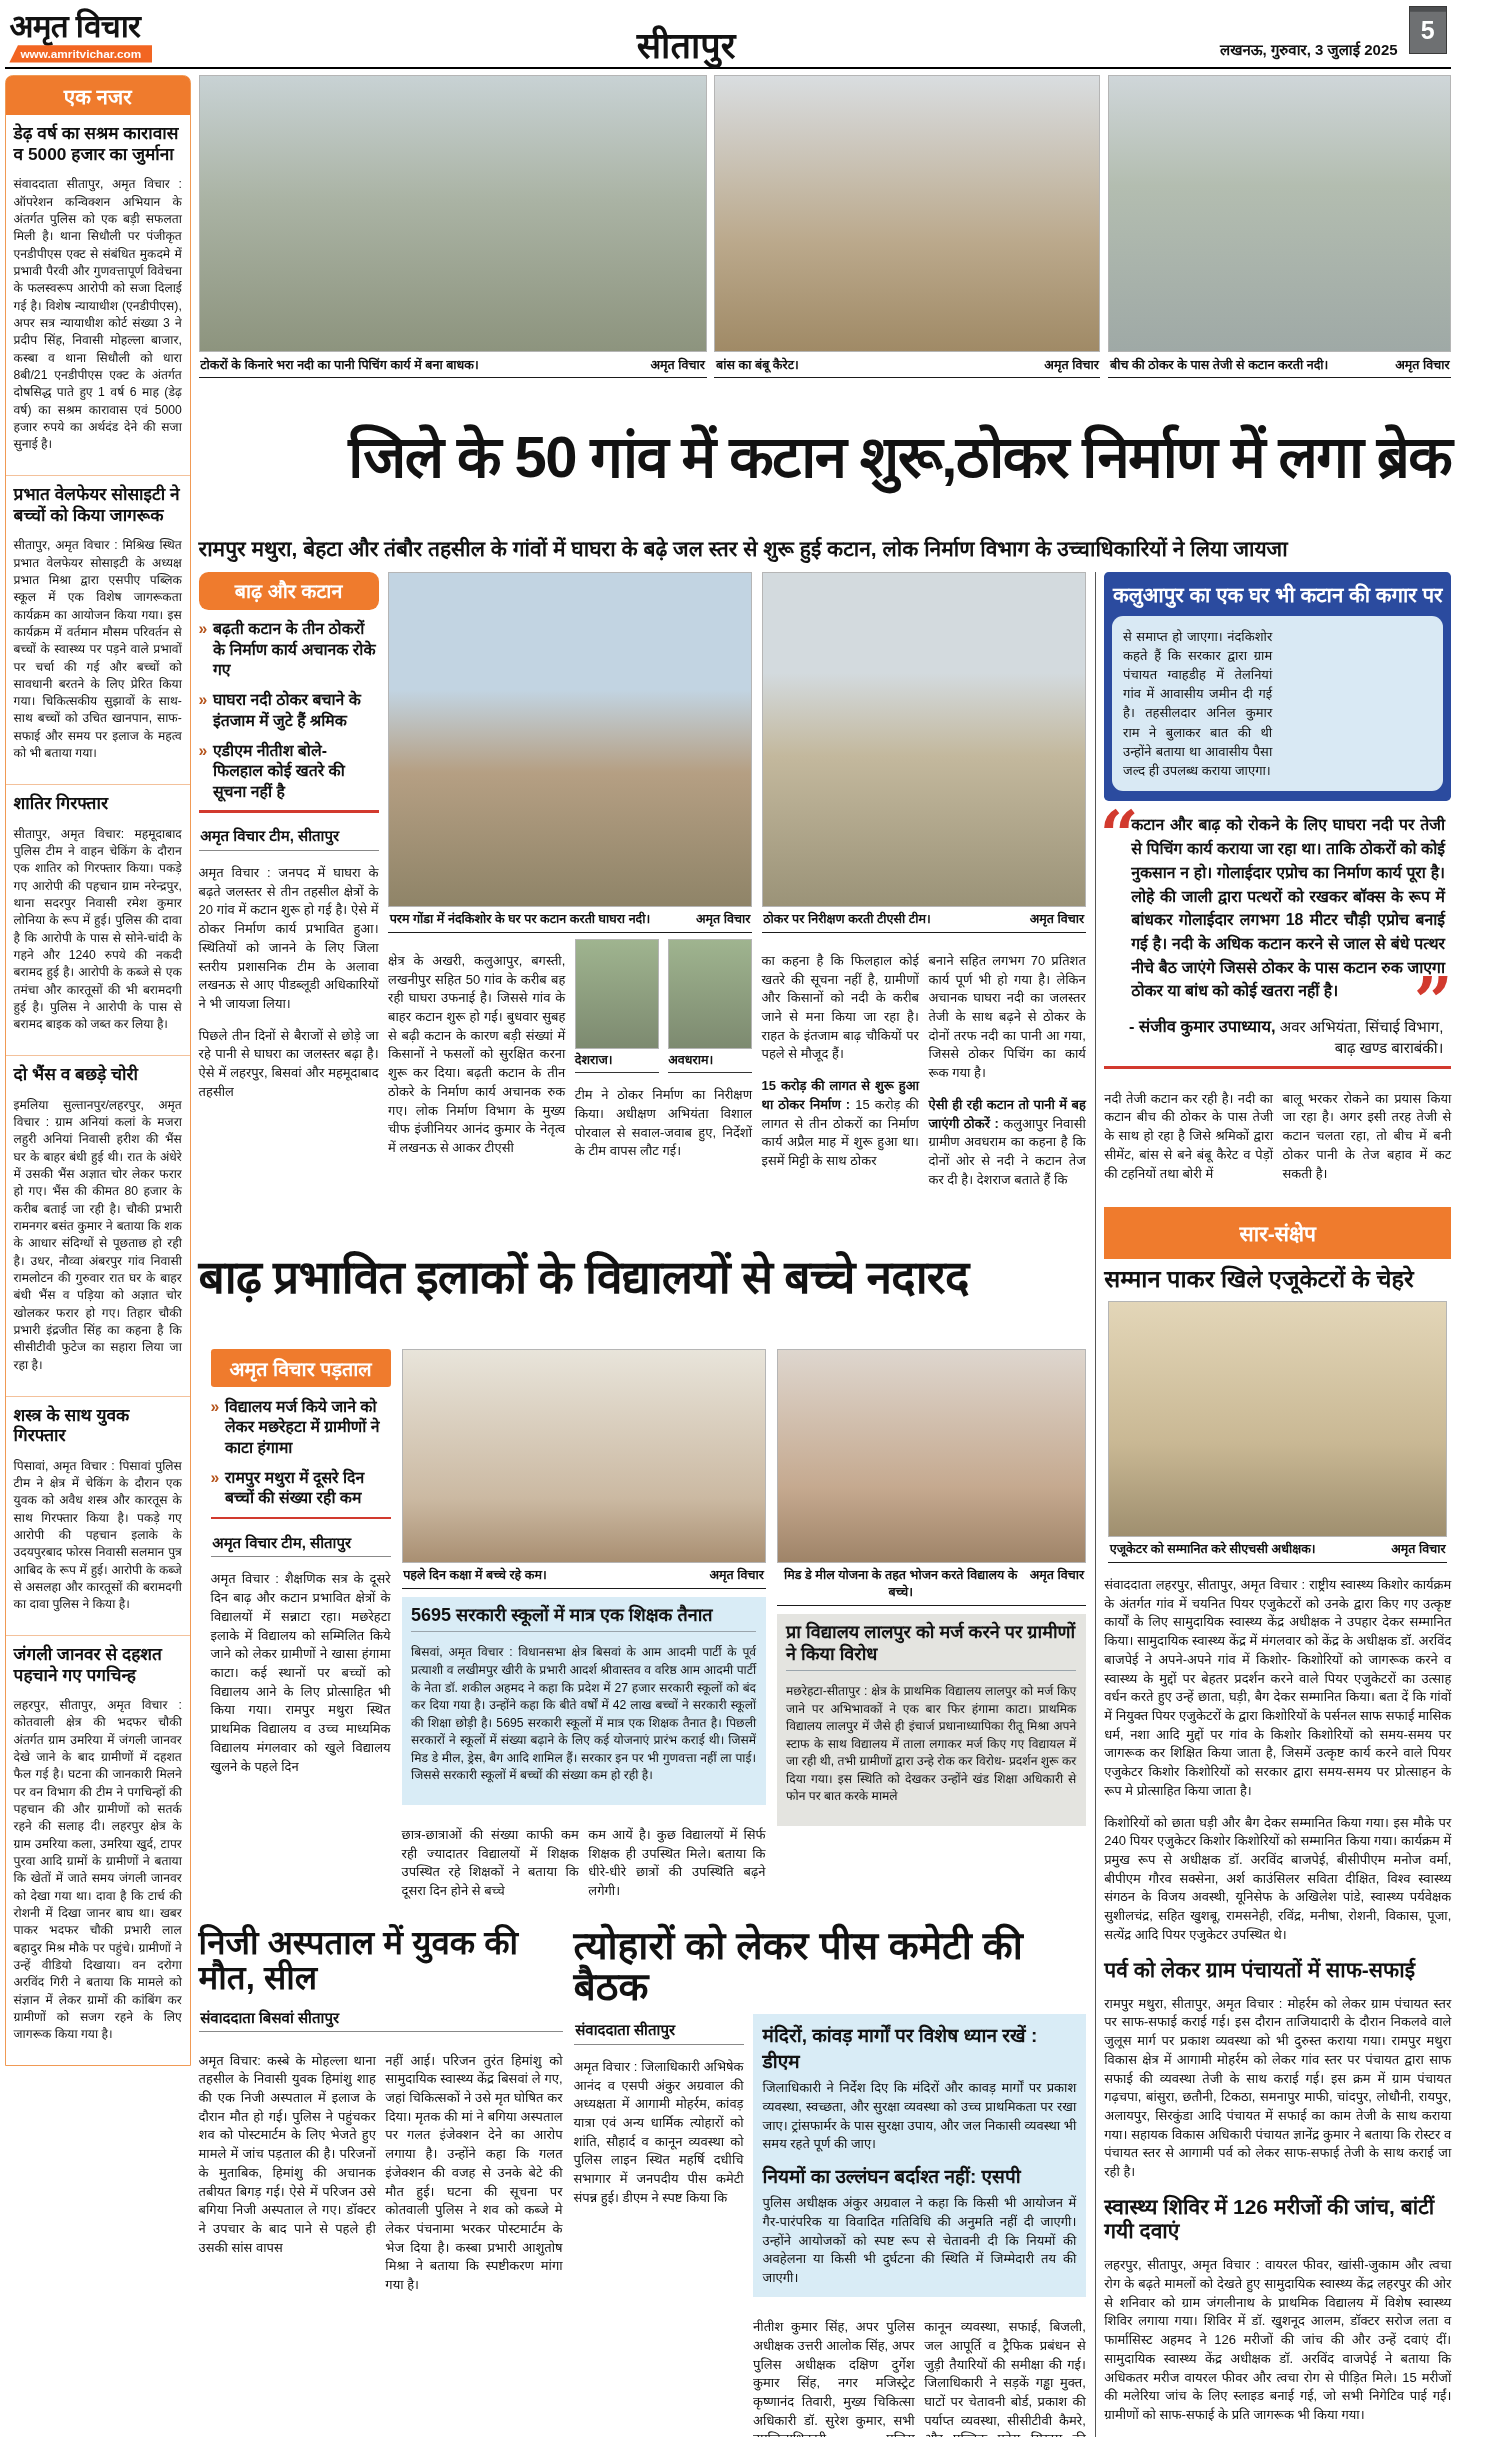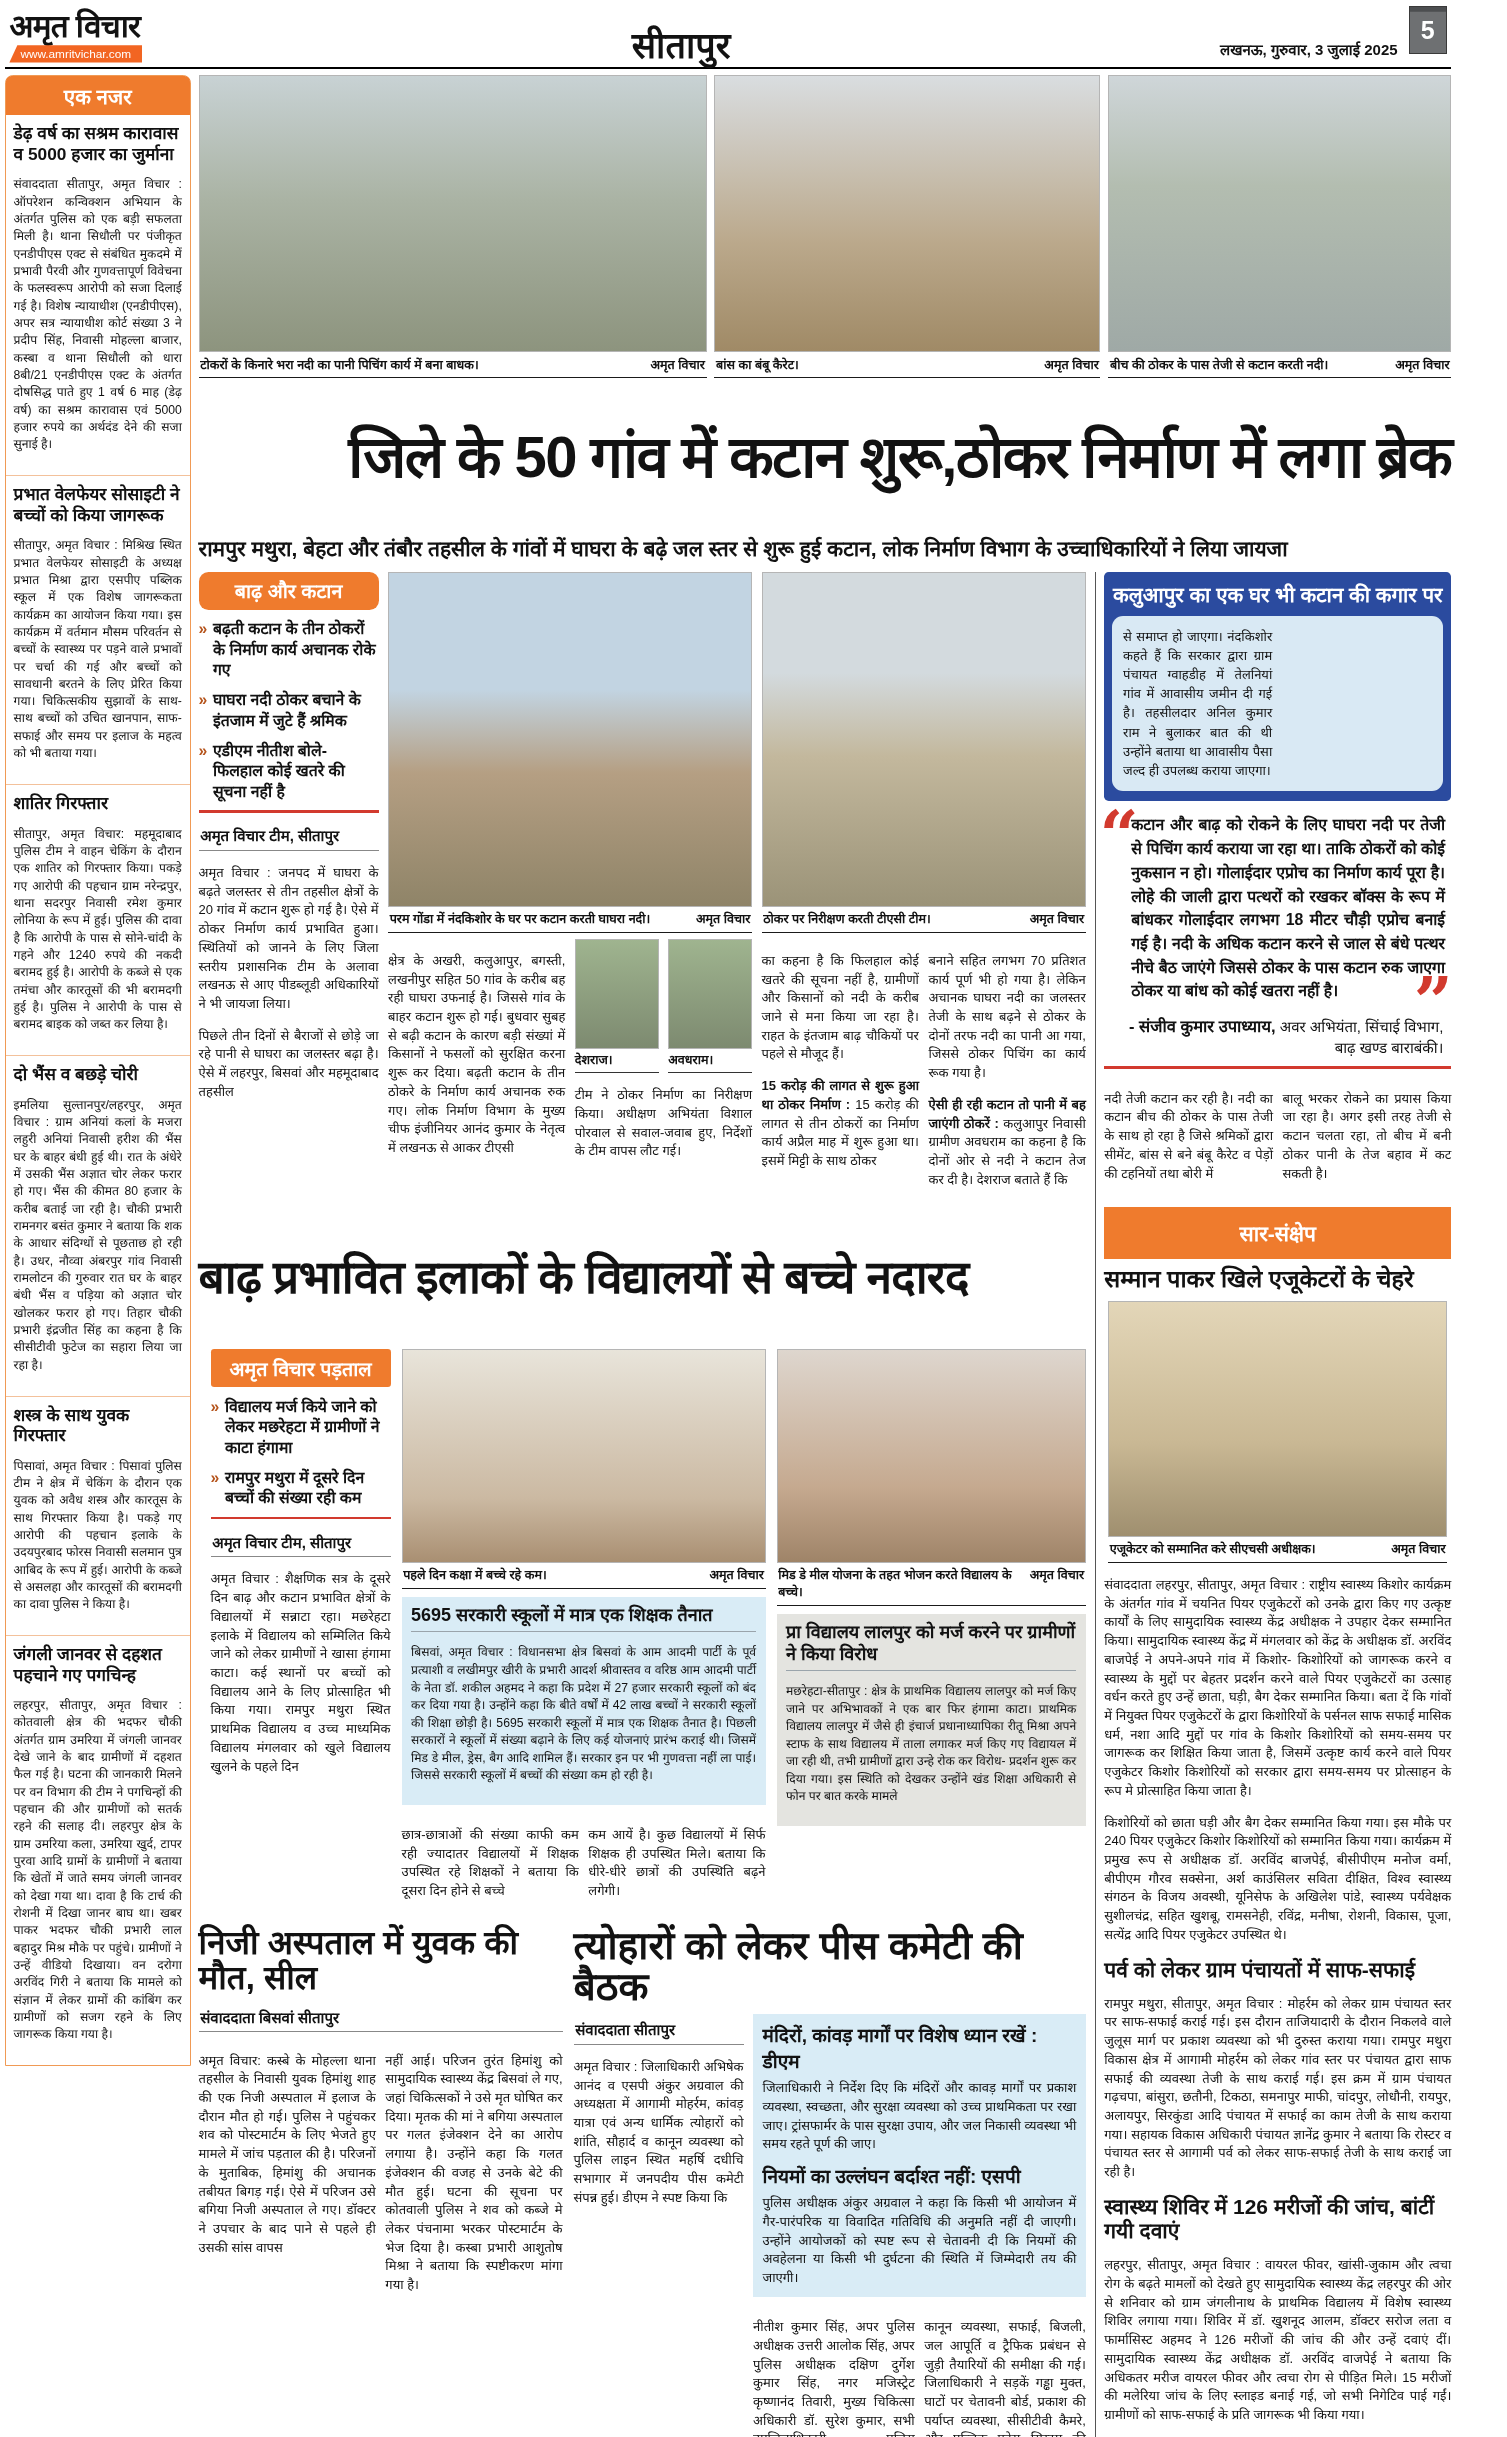--- a/index.html
+++ b/index.html
@@ -4,34 +4,34 @@
 <style>
   html,body{margin:0;padding:0;background:#fff;color:#121212;
     font-family:"Liberation Sans","DejaVu Sans",sans-serif;}
   .page{width:1456px;box-sizing:border-box;padding:3.2px 4.7px 0;}
 
   
   .hdr{display:flex;justify-content:space-between;align-items:stretch;
     border-bottom:2.4px solid #000;padding:3.2px 4.7px 4.7px;height:66px;box-sizing:border-box;}
   .logo-blk{display:flex;flex-direction:column;justify-content:flex-end;}
   .logo{font-size:31.5px;font-weight:800;letter-spacing:-0.8px;line-height:1;}
-  .site-bar{background:#f26522;color:#fff;font-weight:normal;font-size:11.8px;
+  .site-bar{background:#f26522;color:#fff;font-weight:bold;font-size:11.8px;
     padding:1.6px 11px;margin-top:3.2px;clip-path:polygon(6% 0,100% 0,100% 100%,0 100%);}
   .city{font-size:36px;font-weight:800;align-self:flex-end;line-height:.9;}
   .hdr-right{display:flex;align-items:flex-start;gap:11px;}
   .dateline{font-size:15px;font-weight:bold;align-self:flex-end;padding-bottom:3.2px;}
   .pagenum-box{width:36px;height:46px;background:#6e7072;border:1.6px solid #3a3a3a;
     color:#fff;font-size:25px;font-weight:800;display:flex;align-items:center;justify-content:center;
     box-shadow:inset 0 4.7px 0 #4c4e50;}
 
   
   .ph{width:100%;background:linear-gradient(180deg,#cdd8da 0%,#b9c3ba 55%,#9aa38d 100%);
     border:0.8px solid #b5b5b5;box-sizing:border-box;}
   .cap{display:flex;justify-content:space-between;align-items:baseline;gap:6.3px;
-    font-size:12.6px;font-weight:bold;border-bottom:1.6px solid #1a1a1a;padding:3.2px 1.6px 4.7px;}
+    font-size:12.6px;font-weight:bold;border-bottom:1.6px solid #1a1a1a;padding:3.2px 1.6px 4.7px;text-align:center;}
   .cap .credit{white-space:nowrap;font-weight:bold;}
   .btxt{font-size:13px;line-height:1.44;text-align:justify;}
   .two-col{display:grid;grid-template-columns:1fr 1fr;gap:9.5px;}
   .redrule{height:2.4px;background:#d23a2e;margin:7.9px 0;}
   .byline{font-size:15px;font-weight:bold;padding:4.7px 1.6px;border-bottom:1.2px solid #888;margin-bottom:6.3px;}
   .bold-lead{font-weight:bold;}
 
   
   .top-zone{display:grid;grid-template-columns:186px 1fr;gap:7.9px;padding-top:6.3px;}
   .sidebar{border:1.6px solid #f09a55;border-radius:7.9px 7.9px 0 0;align-self:start;}

